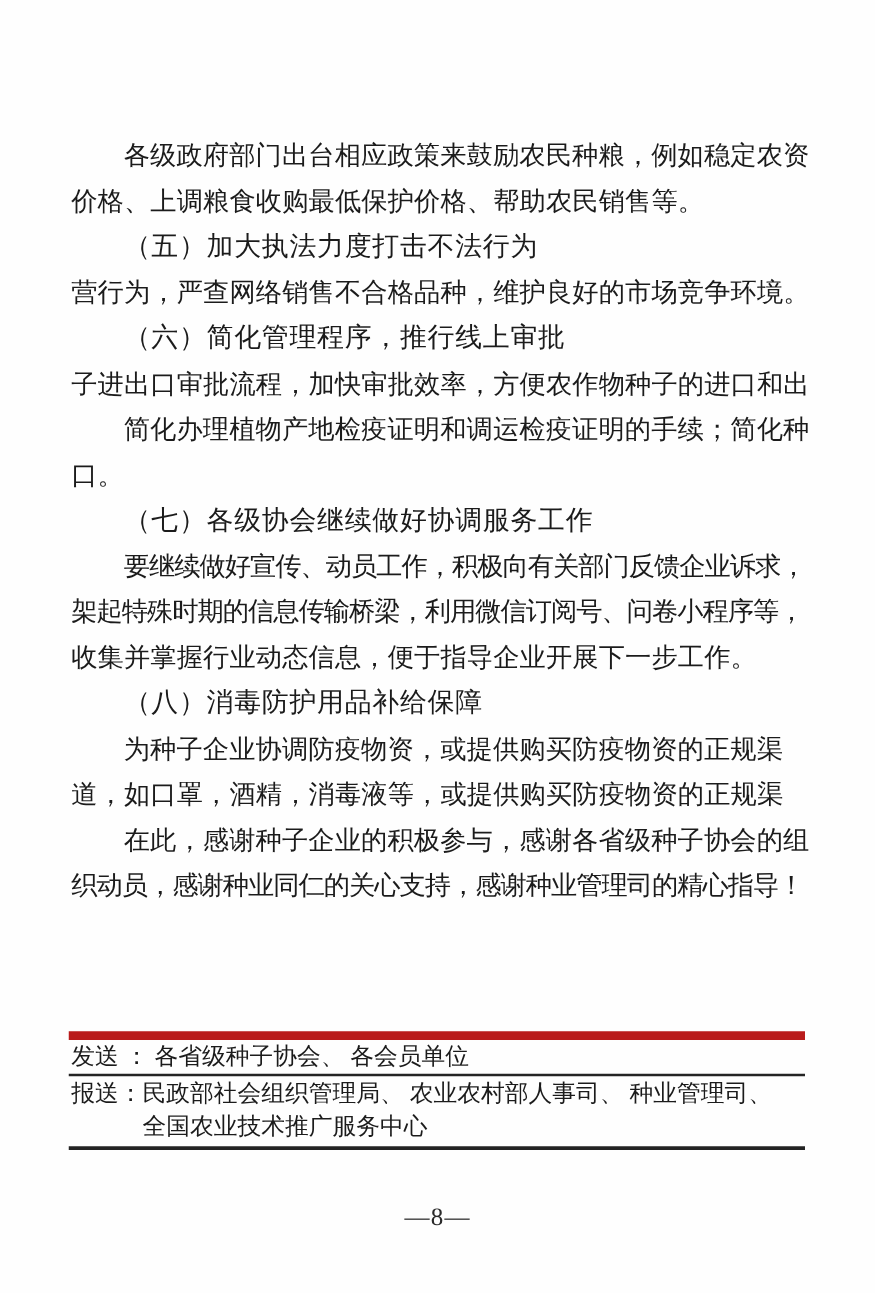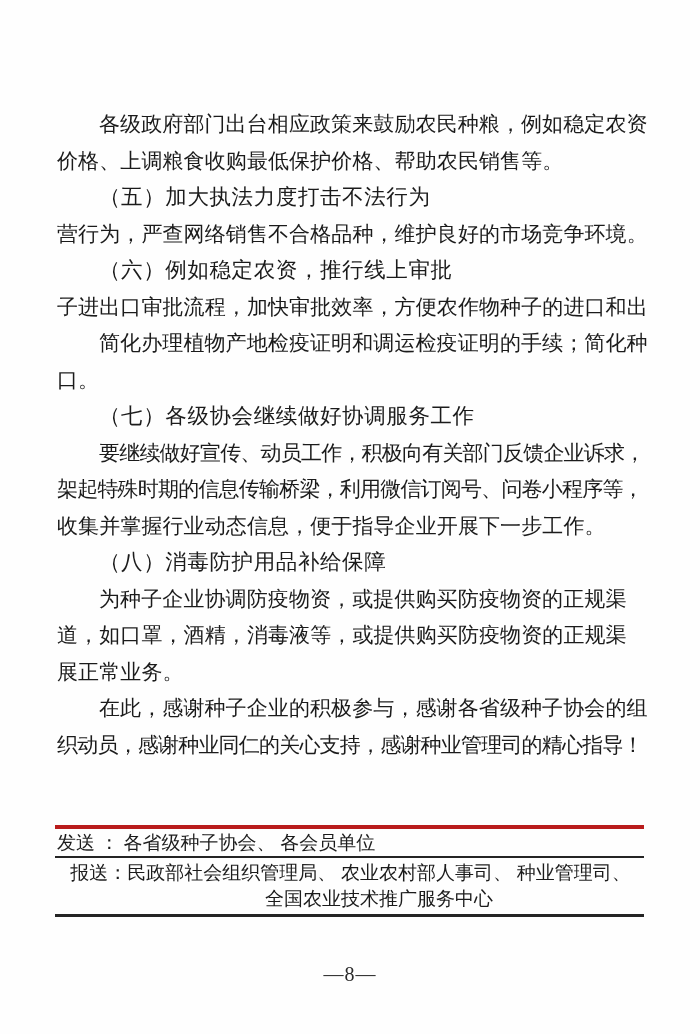--- a/index.html
+++ b/index.html
@@ -32,35 +32,34 @@
     font-weight: 400;
     font-size: 21.5px;
     letter-spacing: 0.6px;
   }
   .line.compress { letter-spacing: -0.8px; }
   .footer {
     position: absolute;
     left: 55px;
     top: 825px;
     width: 589px;
-    border-top: 4px solid #b91c1c;
+    border-top: 7px solid #b91c1c;
     font-size: 19px;
   }
   .footer-row-send {
     border-bottom: 2px solid #242424;
     padding: 3px 0 2px 2px;
     line-height: 22px;
     white-space: nowrap;
   }
   .footer-row-report {
     border-bottom: 3px solid #242424;
     padding: 2px 0 2px 2px;
     line-height: 26px;
     white-space: nowrap;
-    text-align: center;
   }
   .report-cont { padding-left: 57px; }
   .page-number {
     position: absolute;
     top: 963px;
     left: 0;
     width: 700px;
     text-align: center;
     font-size: 20px;
     letter-spacing: 1px;
@@ -70,32 +69,31 @@
 </head>
 <body>
 
 <div class="page">
 
   <div class="doc-body">
     <div class="line indent">各级政府部门出台相应政策来鼓励农民种粮，例如稳定农资</div>
     <div class="line">价格、上调粮食收购最低保护价格、帮助农民销售等。</div>
     <div class="line heading indent">（五）加大执法力度打击不法行为</div>
     <div class="line">营行为，严查网络销售不合格品种，维护良好的市场竞争环境。</div>
-    <div class="line heading indent">（六）例如稳定农资，推行线上审批</div>
+    <div class="line heading indent">（六）简化管理程序，推行线上审批</div>
     <div class="line">子进出口审批流程，加快审批效率，方便农作物种子的进口和出</div>
     <div class="line indent">简化办理植物产地检疫证明和调运检疫证明的手续；简化种</div>
     <div class="line">口。</div>
     <div class="line heading indent">（七）各级协会继续做好协调服务工作</div>
     <div class="line indent compress">要继续做好宣传、动员工作，积极向有关部门反馈企业诉求，</div>
     <div class="line compress">架起特殊时期的信息传输桥梁，利用微信订阅号、问卷小程序等，</div>
     <div class="line">收集并掌握行业动态信息，便于指导企业开展下一步工作。</div>
     <div class="line heading indent">（八）消毒防护用品补给保障</div>
     <div class="line indent">为种子企业协调防疫物资，或提供购买防疫物资的正规渠</div>
     <div class="line">道，如口罩，酒精，消毒液等，或提供购买防疫物资的正规渠</div>
-    <div class="line">展正常业务。</div>
     <div class="line indent">在此，感谢种子企业的积极参与，感谢各省级种子协会的组</div>
     <div class="line compress">织动员，感谢种业同仁的关心支持，感谢种业管理司的精心指导！</div>
   </div>
 
   <div class="footer">
     <div class="footer-row-send">发送 ： 各省级种子协会、 各会员单位</div>
     <div class="footer-row-report">
       <div>报送：民政部社会组织管理局、 农业农村部人事司、 种业管理司、</div>
       <div class="report-cont">全国农业技术推广服务中心</div>
     </div>

